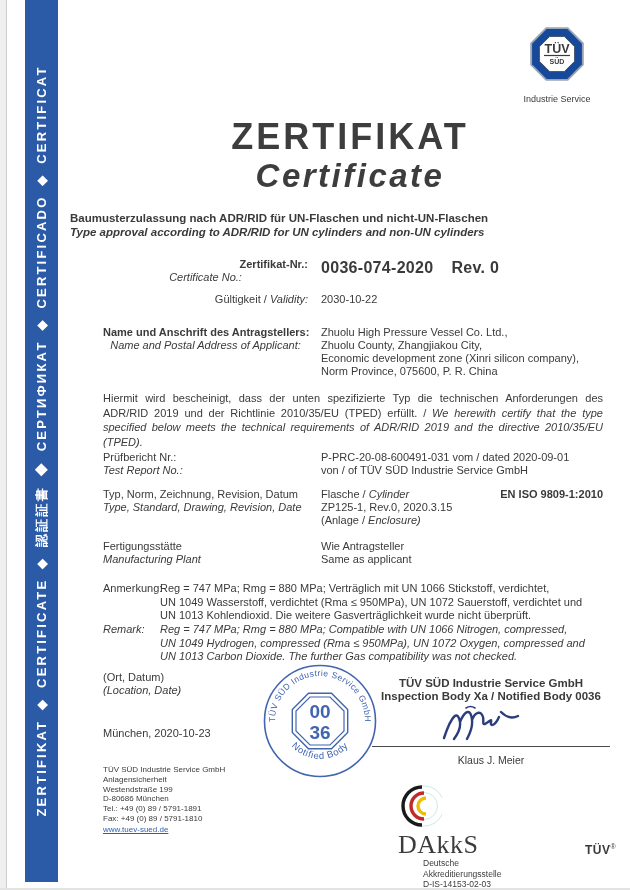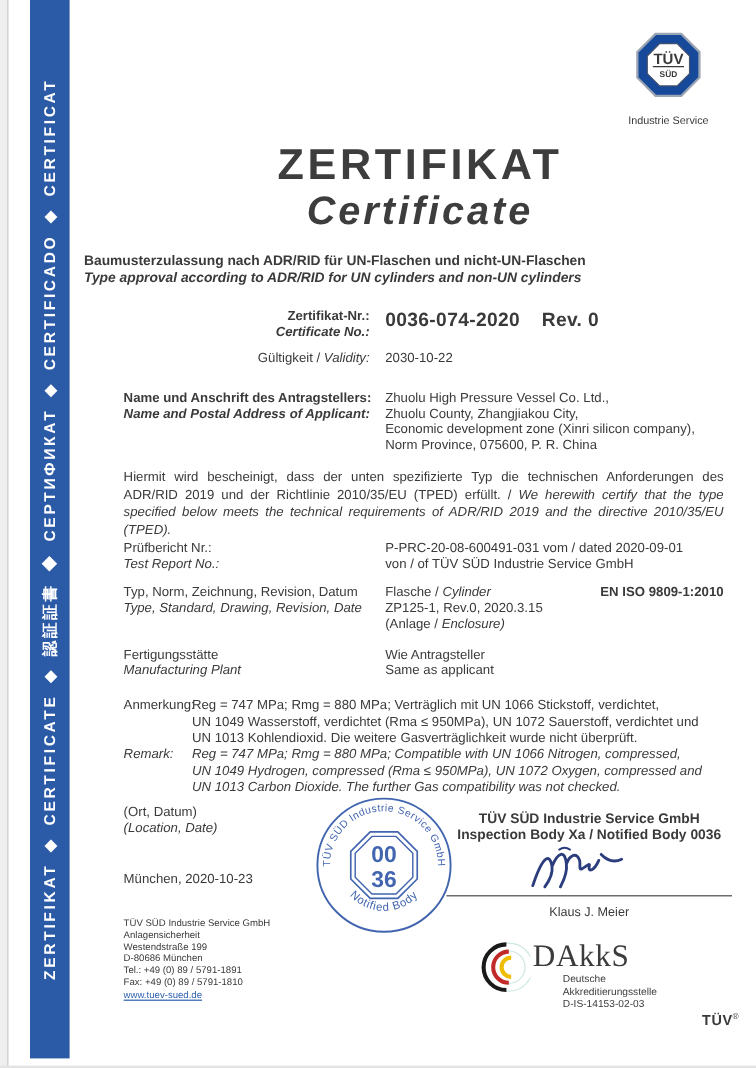--- a/index.html
+++ b/index.html
@@ -29,21 +29,21 @@
   .subtitle { position:absolute; left:70px; top:211px; width:560px; 
     font-size:11.5px; line-height:14px; font-weight:bold; }
   .subtitle .it { font-style:italic; }
 
   
   .row { position:absolute; left:103px; width:500px; display:flex; font-size:11px; line-height:13px; }
   .row .lbl { flex:0 0 205px; width:205px; white-space:nowrap; }
   .row .val { margin-left:13px; flex:1; }
   .b { font-weight:bold; }
   .i { font-style:italic; }
-  .bi { font-weight:bold; font-style:italic; }
+  .bi { font-weight:normal; font-style:italic;text-align:center; }
   .right { text-align:right; }
 
   .certno-val { font-size:16px; font-weight:bold; padding-top:3px; letter-spacing:0.3px; }
   .certno-val .rev { margin-left:18px; }
 
   .statement { position:absolute; left:103px; top:391px; width:500px;
     font-size:11px; line-height:14.6px; text-align:justify; }
 
   .typeline1 { display:flex; justify-content:space-between; }
 
@@ -58,21 +58,21 @@
 
   .issuer { position:absolute; left:372px; top:677px; width:238px; text-align:center; }
   .issuer .head { font-size:11.5px; font-weight:bold; line-height:13px; }
   .sig-svg { display:block; margin:1px auto 0; }
   .sig-line { border-top:1.4px solid #4a4a4a; margin-top:0; }
   .signer { font-size:10.5px; margin-top:7px; }
 
   .footer-co { position:absolute; left:103px; top:765px; font-size:8px; line-height:9.8px; color:#3a3a3a; }
   .website { color:#2d5fb0; text-decoration:underline; display:inline-block; margin-top:1px; cursor:pointer; }
 
-  .dakks { position:absolute; left:396px; top:784px; display:flex; }
+  .dakks { position:absolute; left:396px; top:784px; display:flex;flex-direction:column; }
   .dakks-text { margin-left:2px; }
   .dakks-word { font-family:"Liberation Serif", serif; font-size:26px; line-height:26px; color:#3c3c3c; letter-spacing:0.5px; }
   .dakks-lines { margin-left:25px; margin-top:0; font-size:8.5px; line-height:10.5px; color:#3c3c3c; }
 
   .corner-mark { position:absolute; left:585px; top:843px; font-size:12px; font-weight:bold; color:#3a3a3a; letter-spacing:0.5px; }
   .corner-mark sup { font-size:7px; font-weight:normal; }
 </style>
 </head>
 <body>
 

